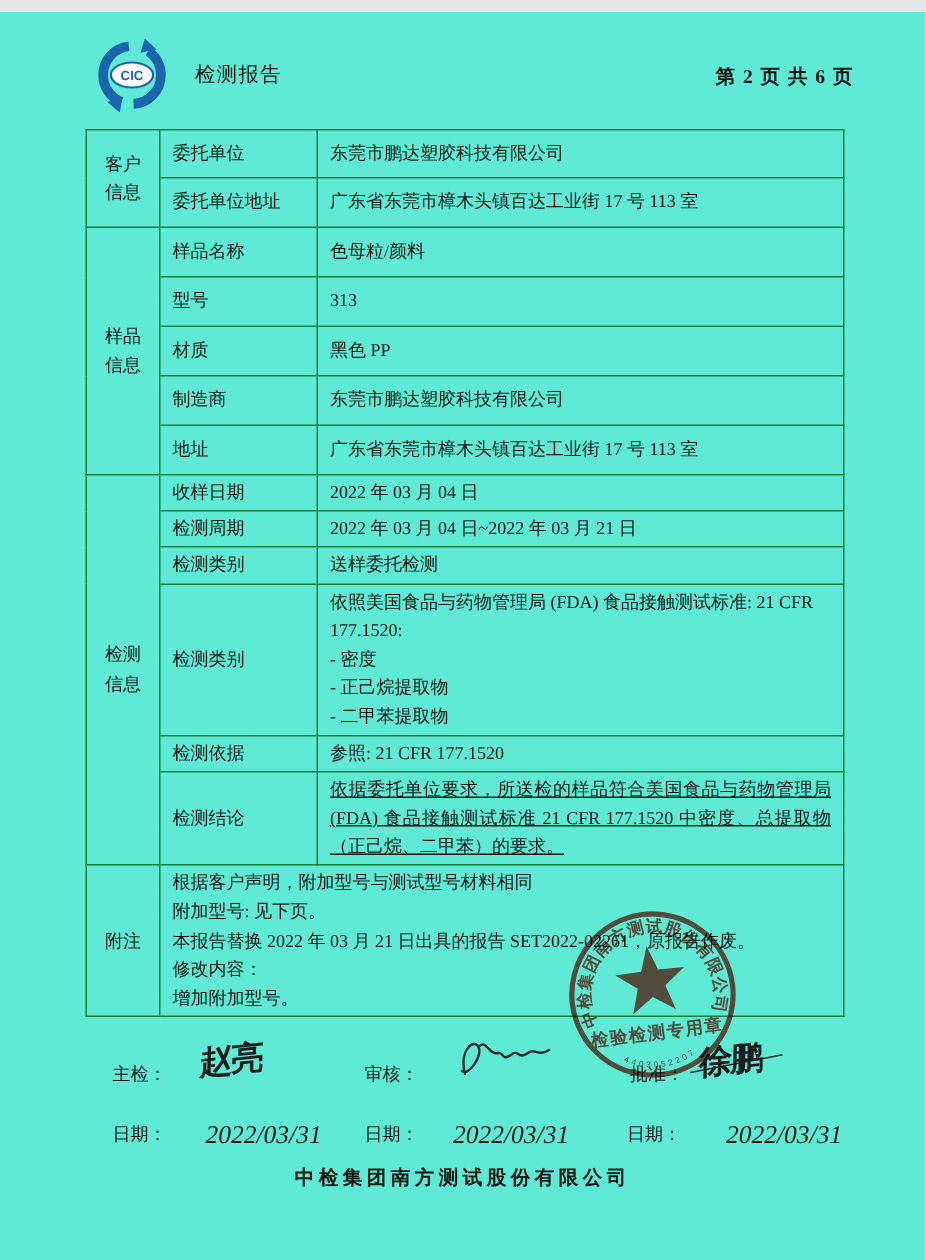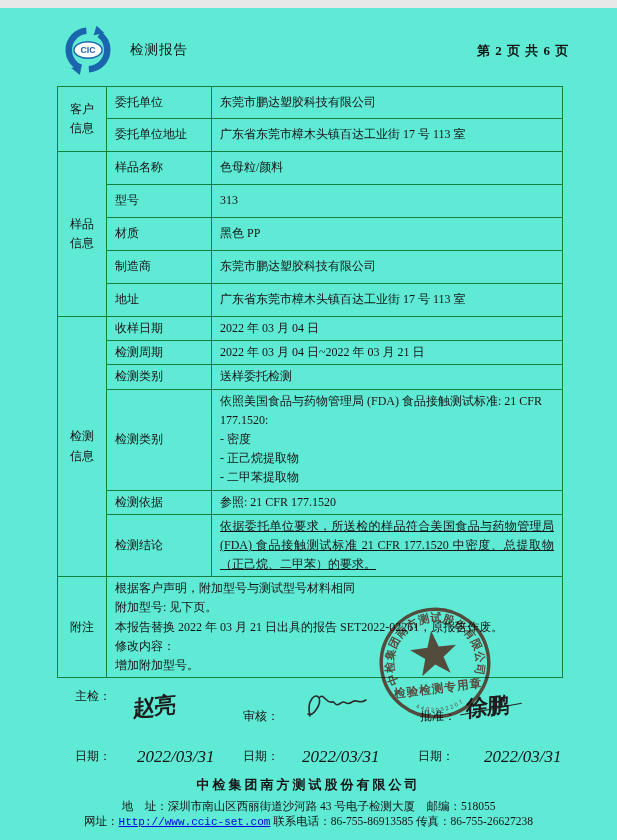--- a/index.html
+++ b/index.html
@@ -162,21 +162,21 @@
       <td class="sec">附注</td>
       <td class="value" colspan="2">根据客户声明，附加型号与测试型号材料相同
 附加型号: 见下页。
 本报告替换 2022 年 03 月 21 日出具的报告 SET2022-02261，原报告作废。
 修改内容：
 增加附加型号。</td>
     </tr>
   </tbody>
     </table>
 
-  <div class="sig-label" style="left:75px;top:680px;">主检：</div>
+  <div class="sig-label" style="left:75px;top:700px;">主检：</div>
   <div class="sig-name" style="left:133px;top:684px;">赵亮</div>
 
   <div class="sig-label" style="left:243px;top:700px;">审核：</div>
   <svg class="sig-svg" style="left:296px;top:680px;" width="76" height="40" viewBox="0 0 76 40">
     <path d="M14 28 C 10 12, 20 4, 23 10 C 26 16, 16 30, 12 26 M23 10 C 28 4, 30 16, 36 14 C 40 13, 38 20, 45 15 C 50 11, 49 19, 56 14 C 61 10, 62 17, 70 12" fill="none" stroke="#2a2a2a" stroke-width="1.6" stroke-linecap="round"></path>
   </svg>
 
   <div class="sig-label" style="left:420px;top:700px;">批准：</div>
   <div class="sig-name" style="left:466px;top:684px;"><span class="sig-strike">徐鹏</span></div>
 
@@ -197,16 +197,14 @@
       <textPath href="#arcTop" startOffset="2">中检集团南方测试股份有限公司</textPath>
     </text>
     <polygon fill="#dc3a2e" points="70,38 64.4,54.2 47.2,54.6 60.9,65.0 55.9,81.4 70,71.6 84.1,81.4 79.1,65.0 92.8,54.6 75.6,54.2"></polygon>
     <text x="70" y="99" text-anchor="middle" font-size="11.5" font-weight="bold" fill="#dc3a2e" letter-spacing="1" font-family="Liberation Serif, serif">检验检测专用章</text>
     <text font-size="5.5" fill="#dc3a2e" letter-spacing="2" font-family="Liberation Sans, sans-serif">
       <textPath href="#arcBottom" startOffset="4">4403052207</textPath>
     </text>
   </svg>
 
   <div class="ftr-company">中检集团南方测试股份有限公司</div>
-  <div class="ftr-line ftr-addr">地　址：深圳市南山区西丽街道沙河路 43 号电子检测大厦　邮编：518055</div>
-  <div class="ftr-line ftr-web"><span>网址：</span><span class="ftr-link">Http://www.ccic-set.com</span><span>  联系电话：86-755-86913585  传真：86-755-26627238</span></div>
 
 </div>
 
 </body></html>

